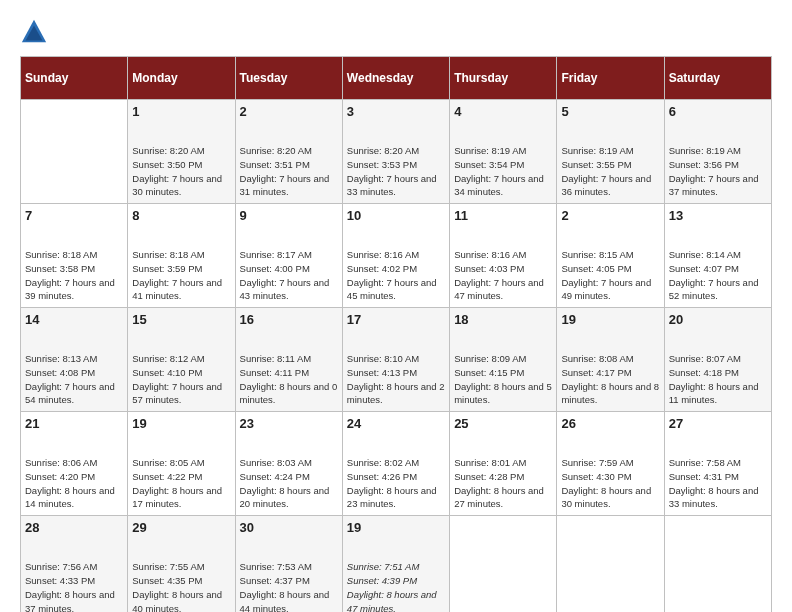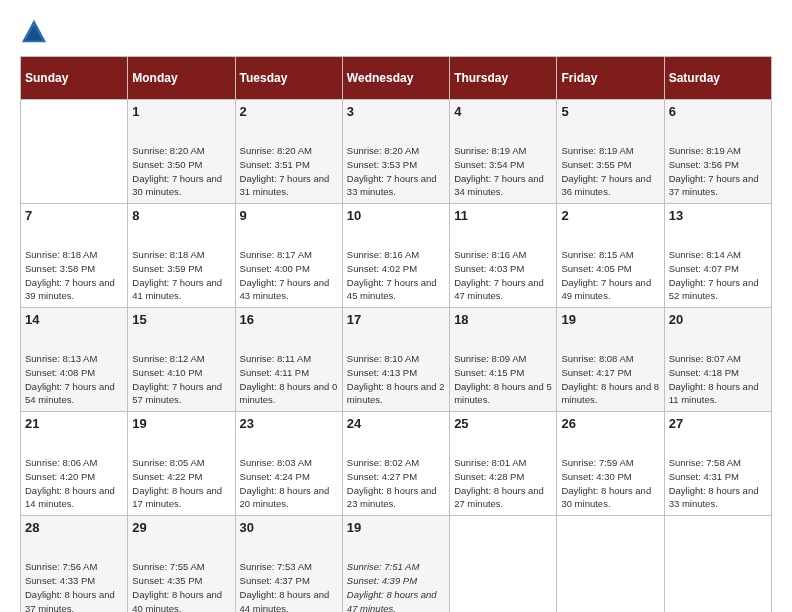--- a/index.html
+++ b/index.html
@@ -267,21 +267,21 @@
           </td>
           <td>
             <div class="day-number">23</div>
             <div class="day-info" style="white-space: pre-line;">Sunrise: 8:03 AM
 Sunset: 4:24 PM
 Daylight: 8 hours and 20 minutes.</div>
           </td>
           <td>
             <div class="day-number">24</div>
             <div class="day-info" style="white-space: pre-line;">Sunrise: 8:02 AM
-Sunset: 4:27 PM
+Sunset: 4:26 PM
 Daylight: 8 hours and 23 minutes.</div>
           </td>
           <td>
             <div class="day-number">25</div>
             <div class="day-info" style="white-space: pre-line;">Sunrise: 8:01 AM
 Sunset: 4:28 PM
 Daylight: 8 hours and 27 minutes.</div>
           </td>
           <td>
             <div class="day-number">26</div>

